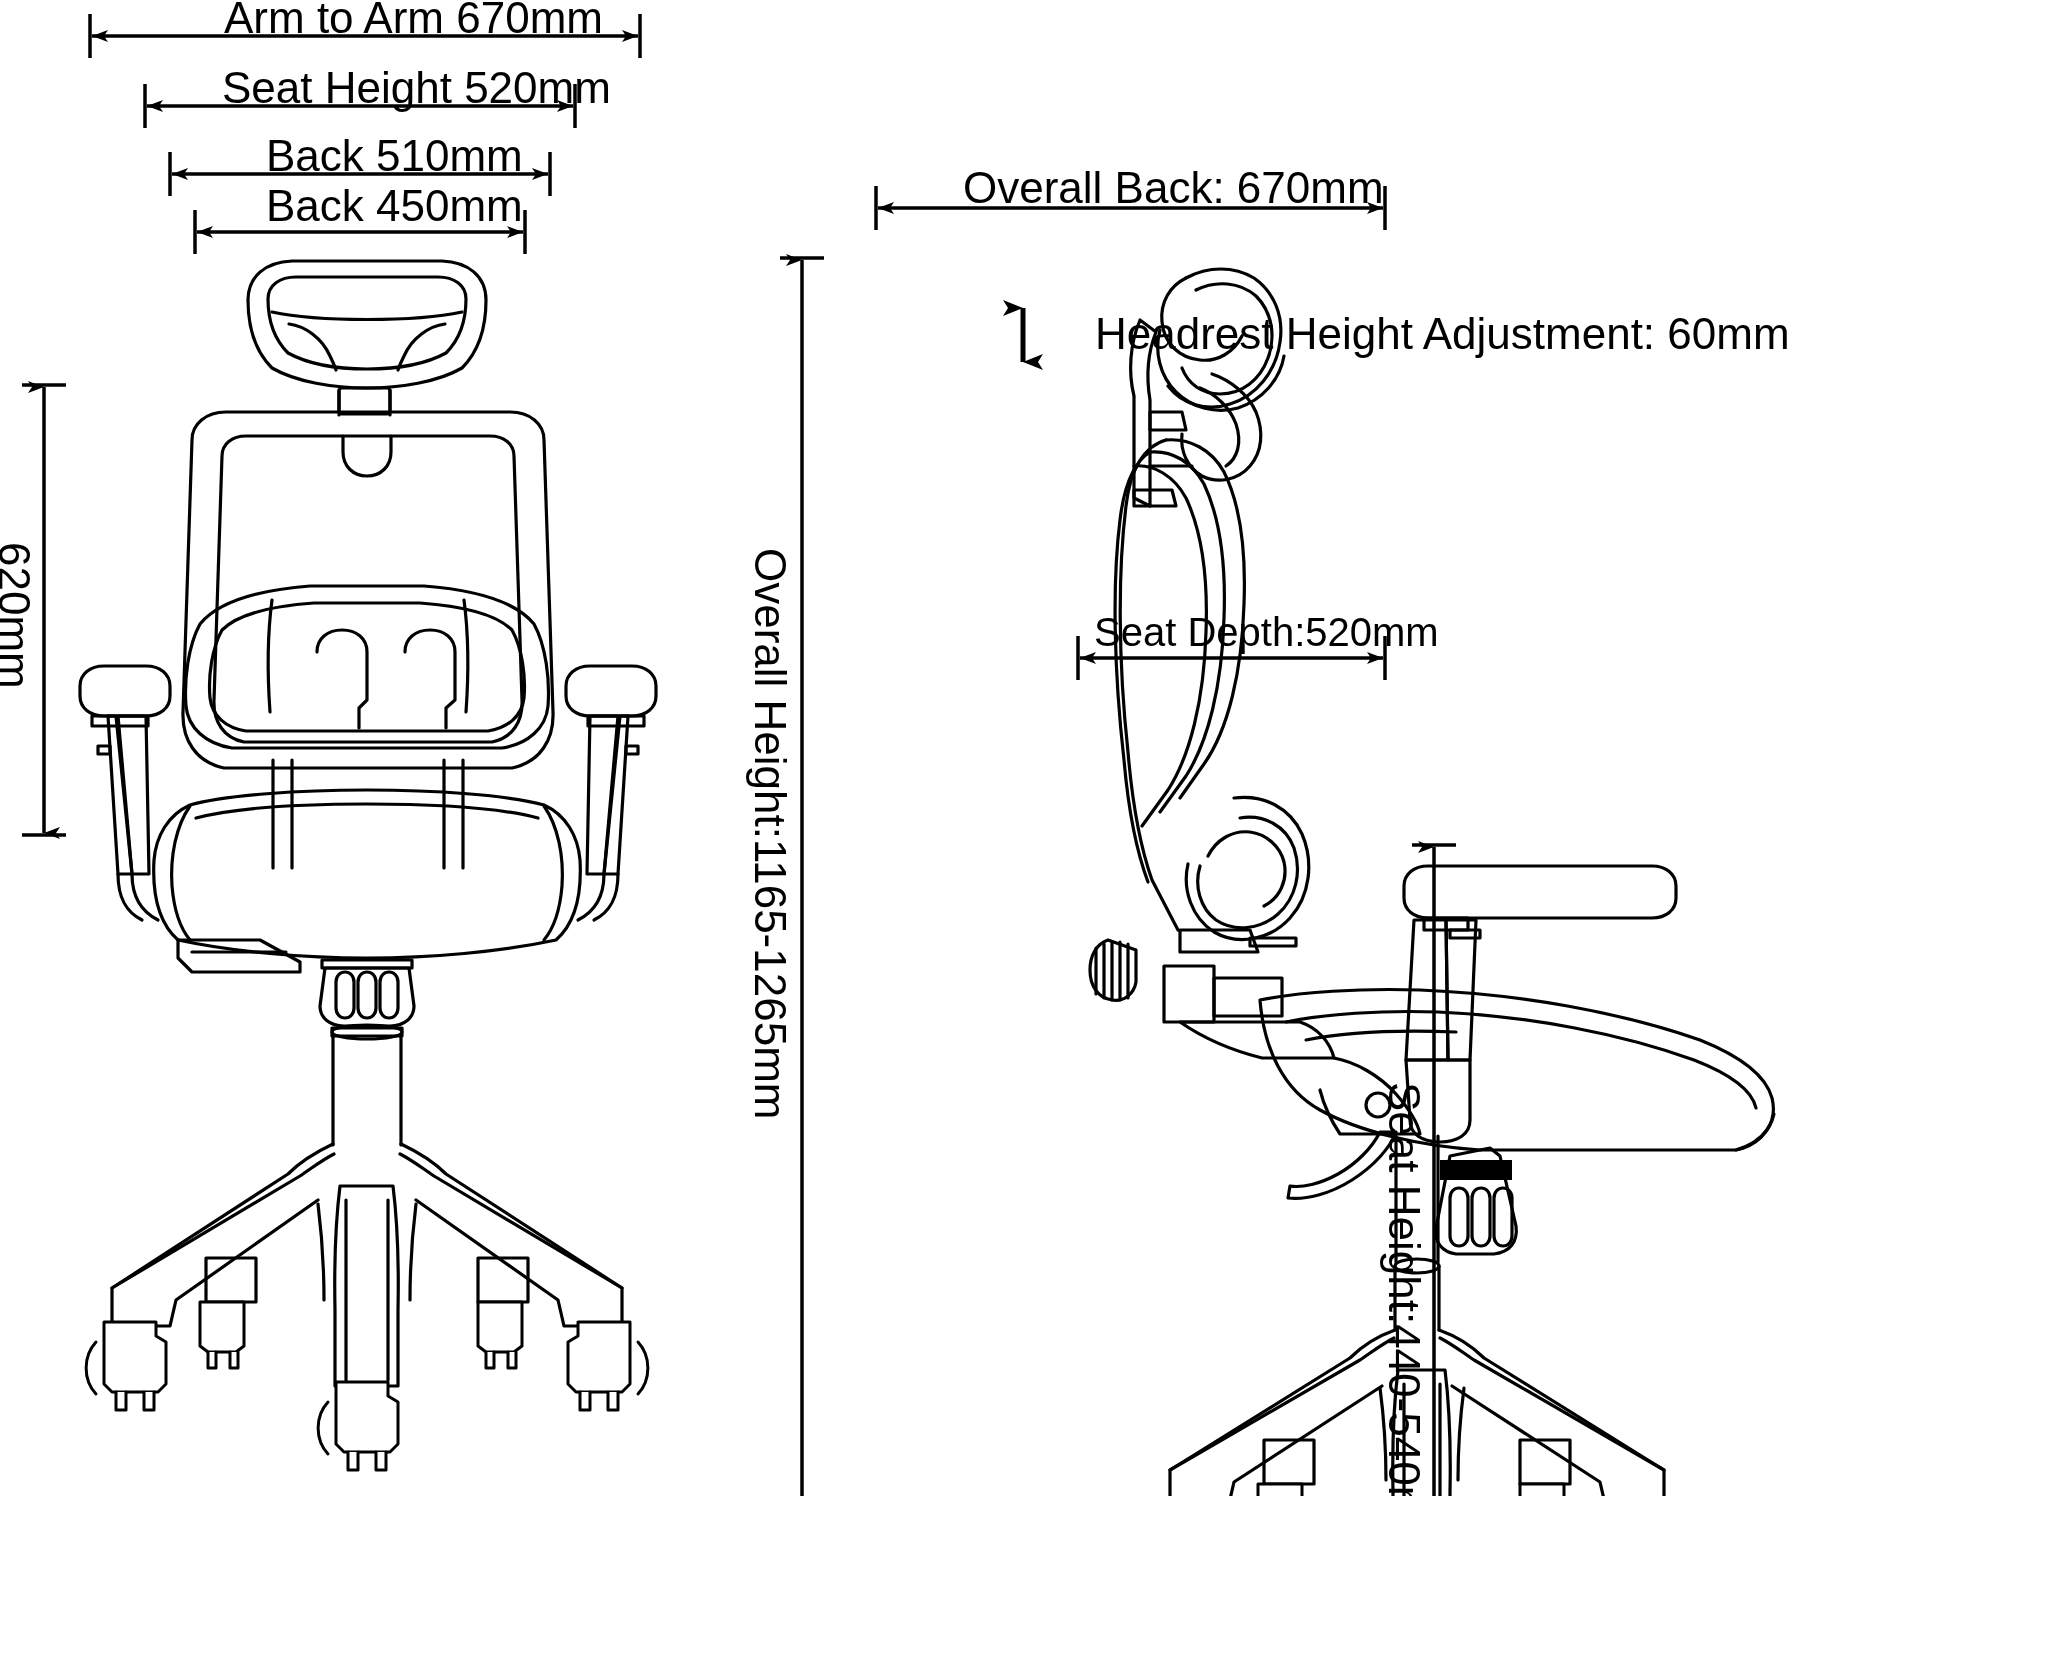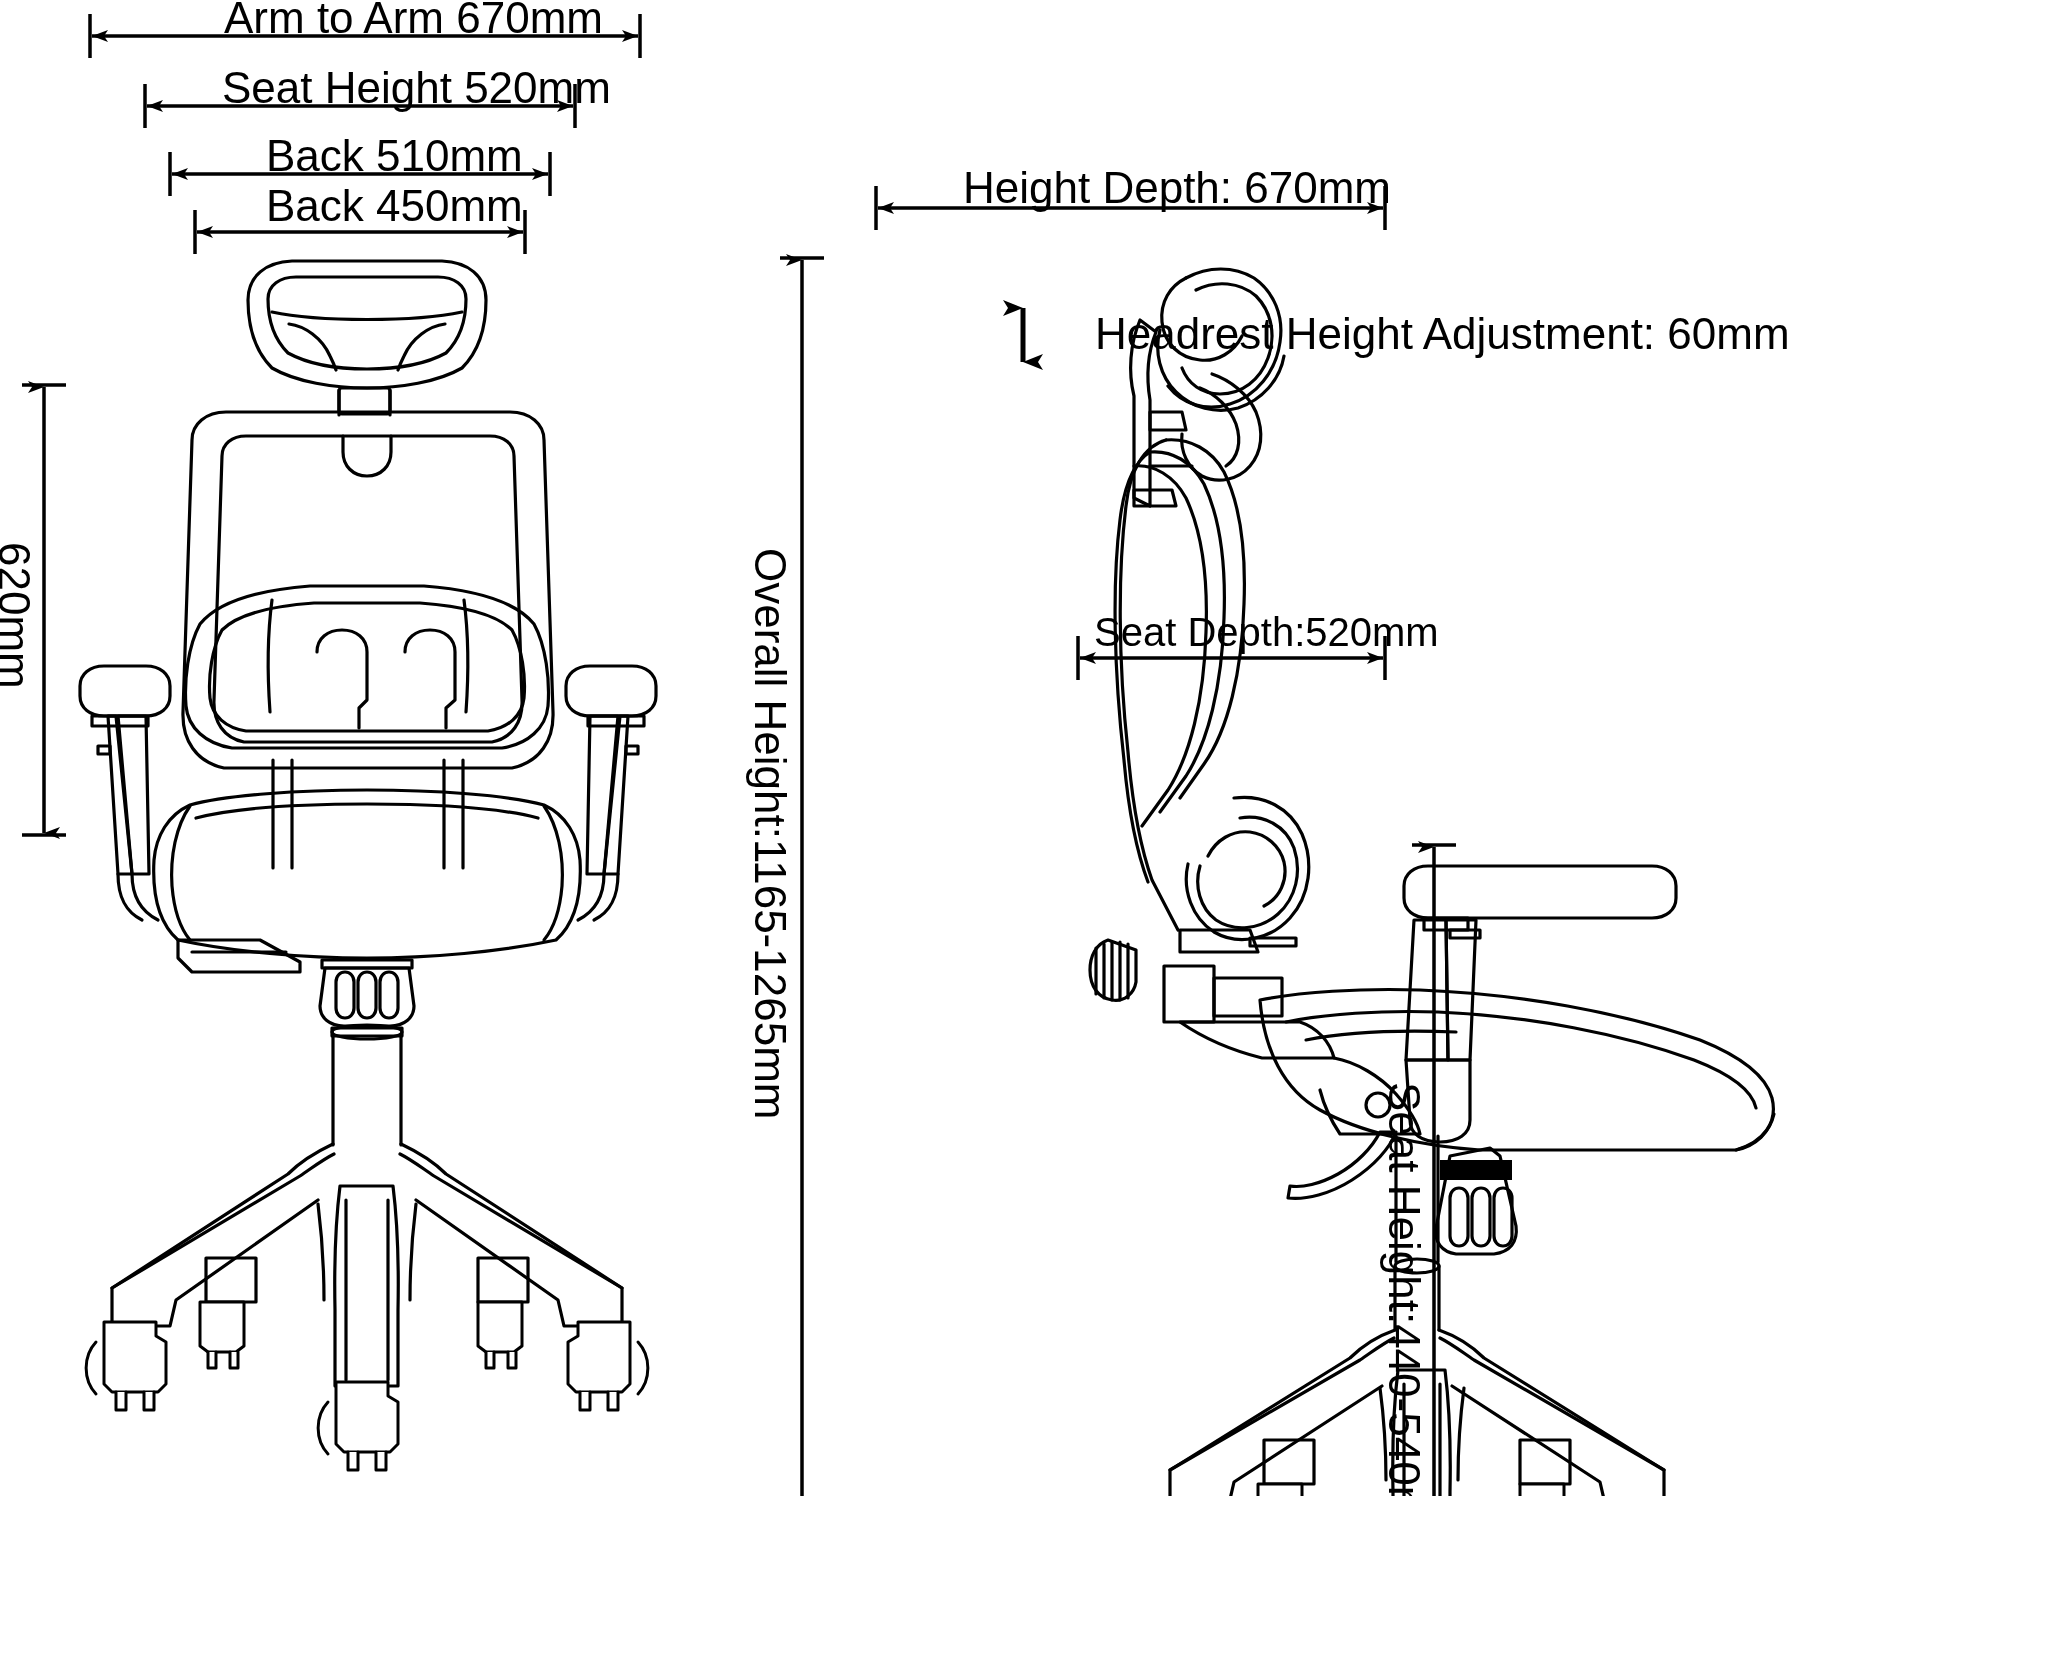--- a/index.html
+++ b/index.html
@@ -464,21 +464,21 @@
   <div class="lbl" style="left:222px; top:66px; font-size:44px;">Seat Height 520mm</div>
 
   <div class="lbl" style="left:266px; top:134px; font-size:44px;">Back 510mm</div>
 
   <div class="lbl" style="left:266px; top:184px; font-size:44px;">Back 450mm</div>
 
   <div class="lbl lbl-vert rot90" style="left:36px; top:542px; font-size:44px;">620mm</div>
 
   <div class="lbl lbl-vert rot90" style="left:792px; top:548px; font-size:44px;">Overall Height:1165-1265mm</div>
 
-  <div class="lbl" style="left:963px; top:166px; font-size:44px;">Height Depth: 670mm</div>
+  <div class="lbl" style="left:963px; top:166px; font-size:44px;">Overall Back: 670mm</div>
 
   <div class="lbl" style="left:1052px; top:312px; font-size:44px;margin-left:43px;">Headrest Height Adjustment: 60mm</div>
 
   <div class="lbl" style="left:1094px; top:612px; font-size:40px;">Seat Depth:520mm</div>
 
   <div class="lbl lbl-vert rot90" style="left:1426px; top:1082px; font-size:44px;">Seat Height:440-540mm</div>
 
 </div>
 
 </body></html>

